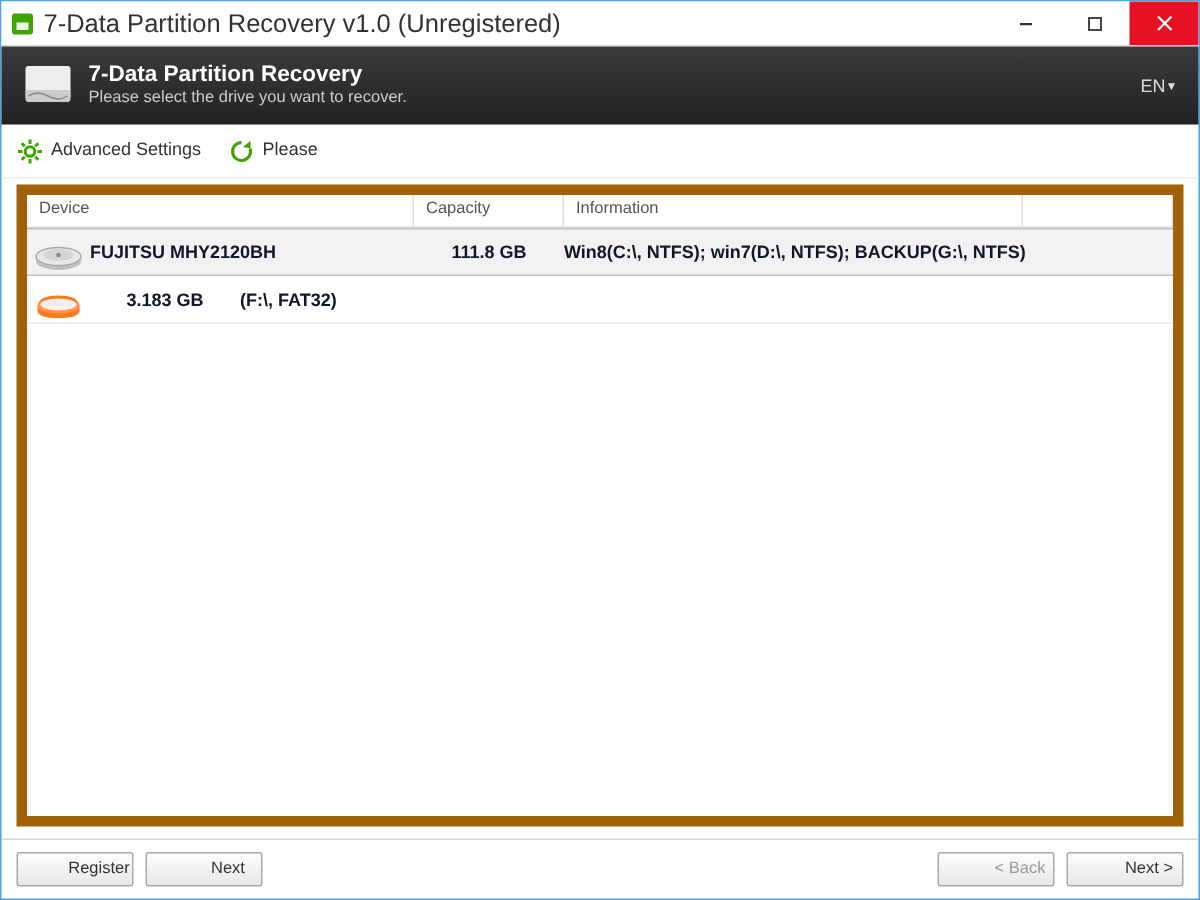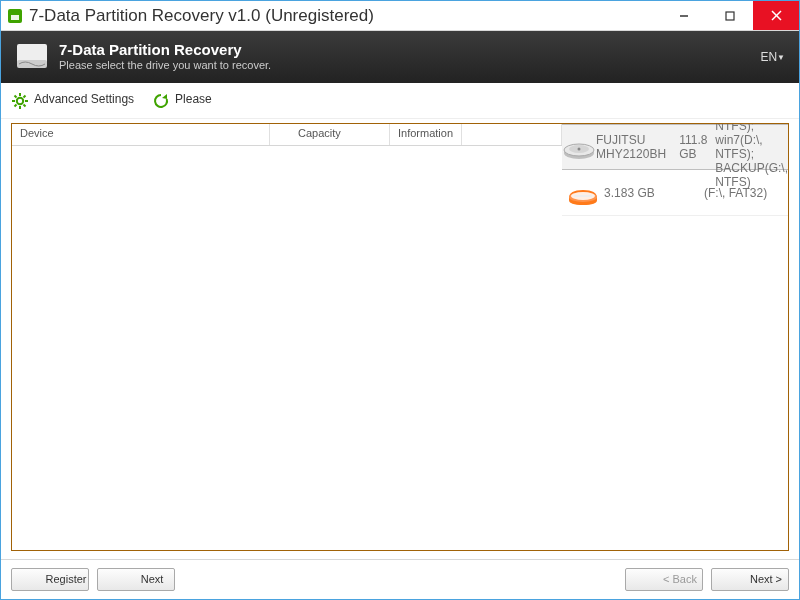--- a/index.html
+++ b/index.html
@@ -24,34 +24,34 @@
   .banner .spacer { flex:1; }
   .banner .lang { font-size: 12px; color:#ddd; display:flex; align-items:center; gap:0; cursor:pointer; }
   .banner .lang .tri { font-size: 8px; }
 
   
   .toolbar { height: 36px; display:flex; align-items:center; padding: 0 10px; gap: 18px; font-size: 12px; color:#333; border-bottom: 1px solid #eee; }
   .tool-item { display:flex; align-items:flex-start; gap:5px; cursor:pointer; }
   .gear, .refresh-ic { width:18px; height:18px; }
 
   
-  .list-panel { flex:1; margin: 4px 10px 8px 10px; border:1px solid #a16207; display:flex; flex-direction:row; background:#fff; overflow:hidden; }
+  .list-panel { flex:1; margin: 4px 10px 8px 10px; border:7px solid #a16207; display:flex; flex-direction:column; background:#fff; overflow:hidden; }
   .col-head { display:flex; height:22px; background:#fff; border-bottom:1px solid #d6d6d6; font-size:11px; color:#555; }
   .col-head > div { padding: 3px 8px; border-right:1px solid #e0e0e0; }
   .c-dev { width: 258px; }
-  .c-cap { width: 100px; margin-left: 20px; }
+  .c-cap { width: 100px; }
   .c-info { flex:1; }
   .c-extra { width: 100px; border-right:none; }
 
   .rows { flex:1; overflow:auto; }
-  .row { display:flex; align-items:center; height:46px; border-bottom:1px solid #efefef; font-size:12px; color:#737373; }
+  .row { display:flex; align-items:center; height:32px; border-bottom:1px solid #efefef; font-size:12px; color:#0f172a;font-weight:bold; }
   .row.sel { background:#f2f2f2; border:1px solid #bfbfbf; border-left:none; border-right:none; }
   .row .dev-icon { width:42px; display:flex; align-items:center; justify-content:center; }
   .row .dev-name { width:216px; padding-right:8px; }
-  .row .cap { width:100px; }
+  .row .cap { width:100px;text-align:center; }
   .row .info { flex:1; }
 
   
   .footer { height: 40px; border-top:1px solid #d8d8d8; display:flex; align-items:center; padding: 0 10px; gap:8px; }
   .footer .spacer { flex:1; }
   .btn { min-width:78px; height:23px; font-size:11px; background: linear-gradient(#fdfdfd,#e8e8e8); border:1px solid #a9a9a9; border-radius:2px; color:#333; text-align:center; line-height:21px; cursor:pointer;padding-left:32px; }
   .btn.disabled { color:#9a9a9a; cursor:default; }
 </style>
 </head>
 <body>

